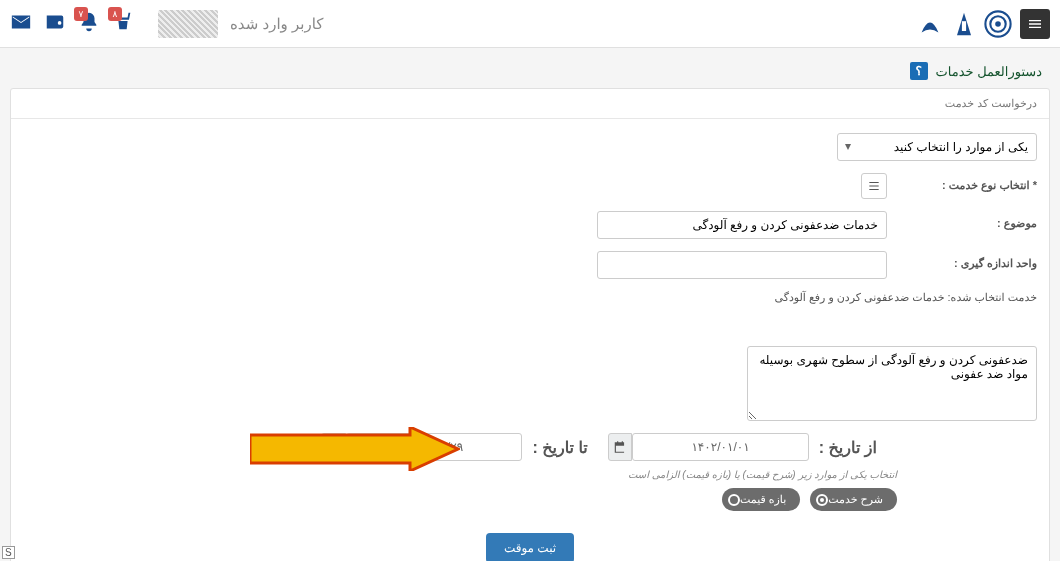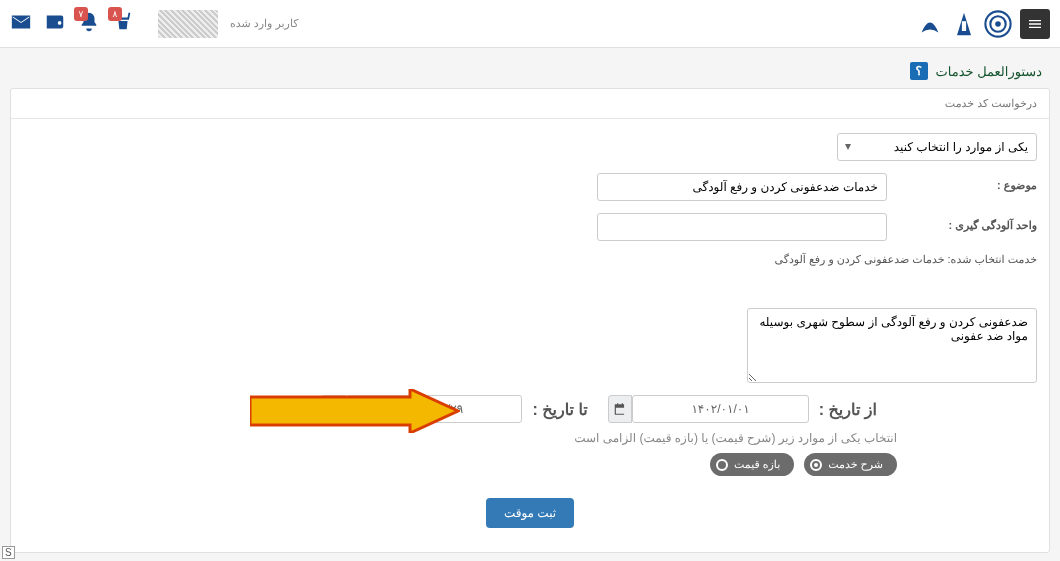--- a/index.html
+++ b/index.html
@@ -6,21 +6,21 @@
 body { font-family: Tahoma, Arial, sans-serif; background: #f5f5f5; font-size: 12px; color: #333; direction: rtl; }
 
 
 .header { background: #fff; border-bottom: 1px solid #e0e0e0; height: 48px; display: flex; align-items: center; justify-content: space-between; padding: 0 10px; }
 .header-left { display: flex; align-items: center; gap: 8px; }
 .header-right { display: flex; align-items: center; gap: 12px; }
 .hamburger { width: 30px; height: 30px; background: #333; color: #fff; display: flex; align-items: center; justify-content: center; cursor: pointer; border-radius: 3px; }
 .hamburger svg { width: 16px; height: 16px; fill: #fff; }
 .logo-set { display: flex; align-items: center; gap: 6px; }
 .logo { width: 28px; height: 28px; }
-.user-text { color: #888; font-size: 11px; }
+.user-text { color: #888; font-size: 15px; }
 .user-avatar { width: 60px; height: 28px; background: repeating-linear-gradient(45deg,#ccc 0 2px,#eee 2px 4px); border-radius: 2px; }
 .icon-btn { position: relative; cursor: pointer; }
 .icon-btn svg { width: 22px; height: 22px; fill: #1a4d8f; }
 .badge { position: absolute; top: -4px; left: -4px; background: #d9534f; color: #fff; font-size: 9px; width: 14px; height: 14px; border-radius: 3px; display: flex; align-items: center; justify-content: center; }
 
 
 .titlebar { display: flex; align-items: center; gap: 8px; padding: 14px 18px 8px; }
 .titlebar .help { width: 18px; height: 18px; background: #1a6db5; color: #fff; display: flex; align-items: center; justify-content: center; font-size: 12px; font-weight: bold; border-radius: 2px; cursor: pointer; }
 .titlebar .title { color: #14532d; font-size: 13px; }
 
@@ -46,24 +46,24 @@
 
 .date-row { display: flex; align-items: center; gap: 20px; margin: 4px 0 8px; position: relative; }
 .date-group { display: flex; align-items: center; gap: 10px; }
 .date-label { color: #555; font-weight: bold; font-size: 16px; }
 .date-input-wrap { display: flex; }
 .date-input { width: 110px; padding: 6px; border: 1px solid #ccc; border-left: none; border-radius: 0 3px 3px 0; text-align: center; font-size: 11px; color: #666; background: #eceeef; }
 .date-btn { width: 28px; border: 1px solid #ccc; border-radius: 3px 0 0 3px; background: #eceeef; display: flex; align-items: center; justify-content: center; cursor: pointer; }
 .date-btn svg { width: 14px; height: 14px; fill: #555; }
 .date-spacer { width: 140px; flex-shrink: 0; }
 
-.note { color: #888; font-size: 12px; margin: 6px 0 8px; text-align: right; padding-right: 140px; }
+.note { color: #888; font-size: 10px; margin: 6px 0 8px; text-align: right; padding-right: 140px; font-style: italic; }
 
 .pill-row { display: flex; gap: 10px; padding-right: 140px; }
-.pill { background: #6c6c6c; color: #fff; border-radius: 14px; padding: 5px 14px 5px 6px; display: flex; align-items: center; gap: 6px; font-size: 11px; cursor: pointer; }
+.pill { background: #6c6c6c; color: #fff; border-radius: 14px; padding: 5px 14px 5px 6px; display: flex; align-items: center; font-size: 11px; cursor: pointer; }
 .pill .radio { width: 12px; height: 12px; border: 2px solid #fff; border-radius: 50%; display: inline-block; position: relative; }
 .pill.active .radio::after { content: ""; position: absolute; inset: 2px; background: #fff; border-radius: 50%; }
 
 .submit-row { text-align: center; margin-top: 22px; }
 .submit-btn { background: #337ab7; color: #fff; border: none; padding: 8px 18px; border-radius: 4px; font-family: inherit; font-size: 12px; cursor: pointer; }
 
 .arrow-overlay { position: absolute; pointer-events: none; top: -6px; left: 50%; transform: translateX(-280px); }
 
 .status-corner { position: fixed; bottom: 2px; left: 2px; border: 1px solid #999; padding: 0 2px; font-size: 10px; background: #fff; color: #555; }
 </style>
@@ -133,30 +133,40 @@
     <div class="form-row">
       <div class="form-field">
         <div class="select-wrap">
           <select>
             <option>یکی از موارد را انتخاب کنید</option>
           </select>
         </div>
       </div>
     </div>
 
+    <div class="form-row">
+      <div class="form-label">* انتخاب نوع خدمت :</div>
+      <div class="form-field">
+        <div class="list-btn">
+          <svg viewBox="0 0 24 24">
+              <path d="M4 5h16v2H4V5zm0 6h16v2H4v-2zm0 6h16v2H4v-2z"></path>
+            </svg>
+        </div>
+      </div>
+    </div>
 
     <div class="form-row">
       <div class="form-label">موضوع :</div>
       <div class="form-field" style="max-width:290px;">
         <input type="text" value="خدمات ضدعفونی کردن و رفع آلودگی" style="">
       </div>
     </div>
 
     <div class="form-row">
-      <div class="form-label">واحد آلودگی گیری :</div>
+      <div class="form-label">واحد اندازه گیری :</div>
       <div class="form-field" style="max-width:290px;">
         <input type="text" style="">
       </div>
     </div>
 
     <div class="form-row">
       <div class="form-field" style="max-width:290px; flex-direction:column; align-items:stretch;gap:36px;">
         <div class="desc-line">خدمت انتخاب شده: خدمات ضدعفونی کردن و رفع آلودگی</div>
         <textarea style="">ضدعفونی کردن و رفع آلودگی از سطوح شهری بوسیله مواد ضد عفونی</textarea>
       </div>

